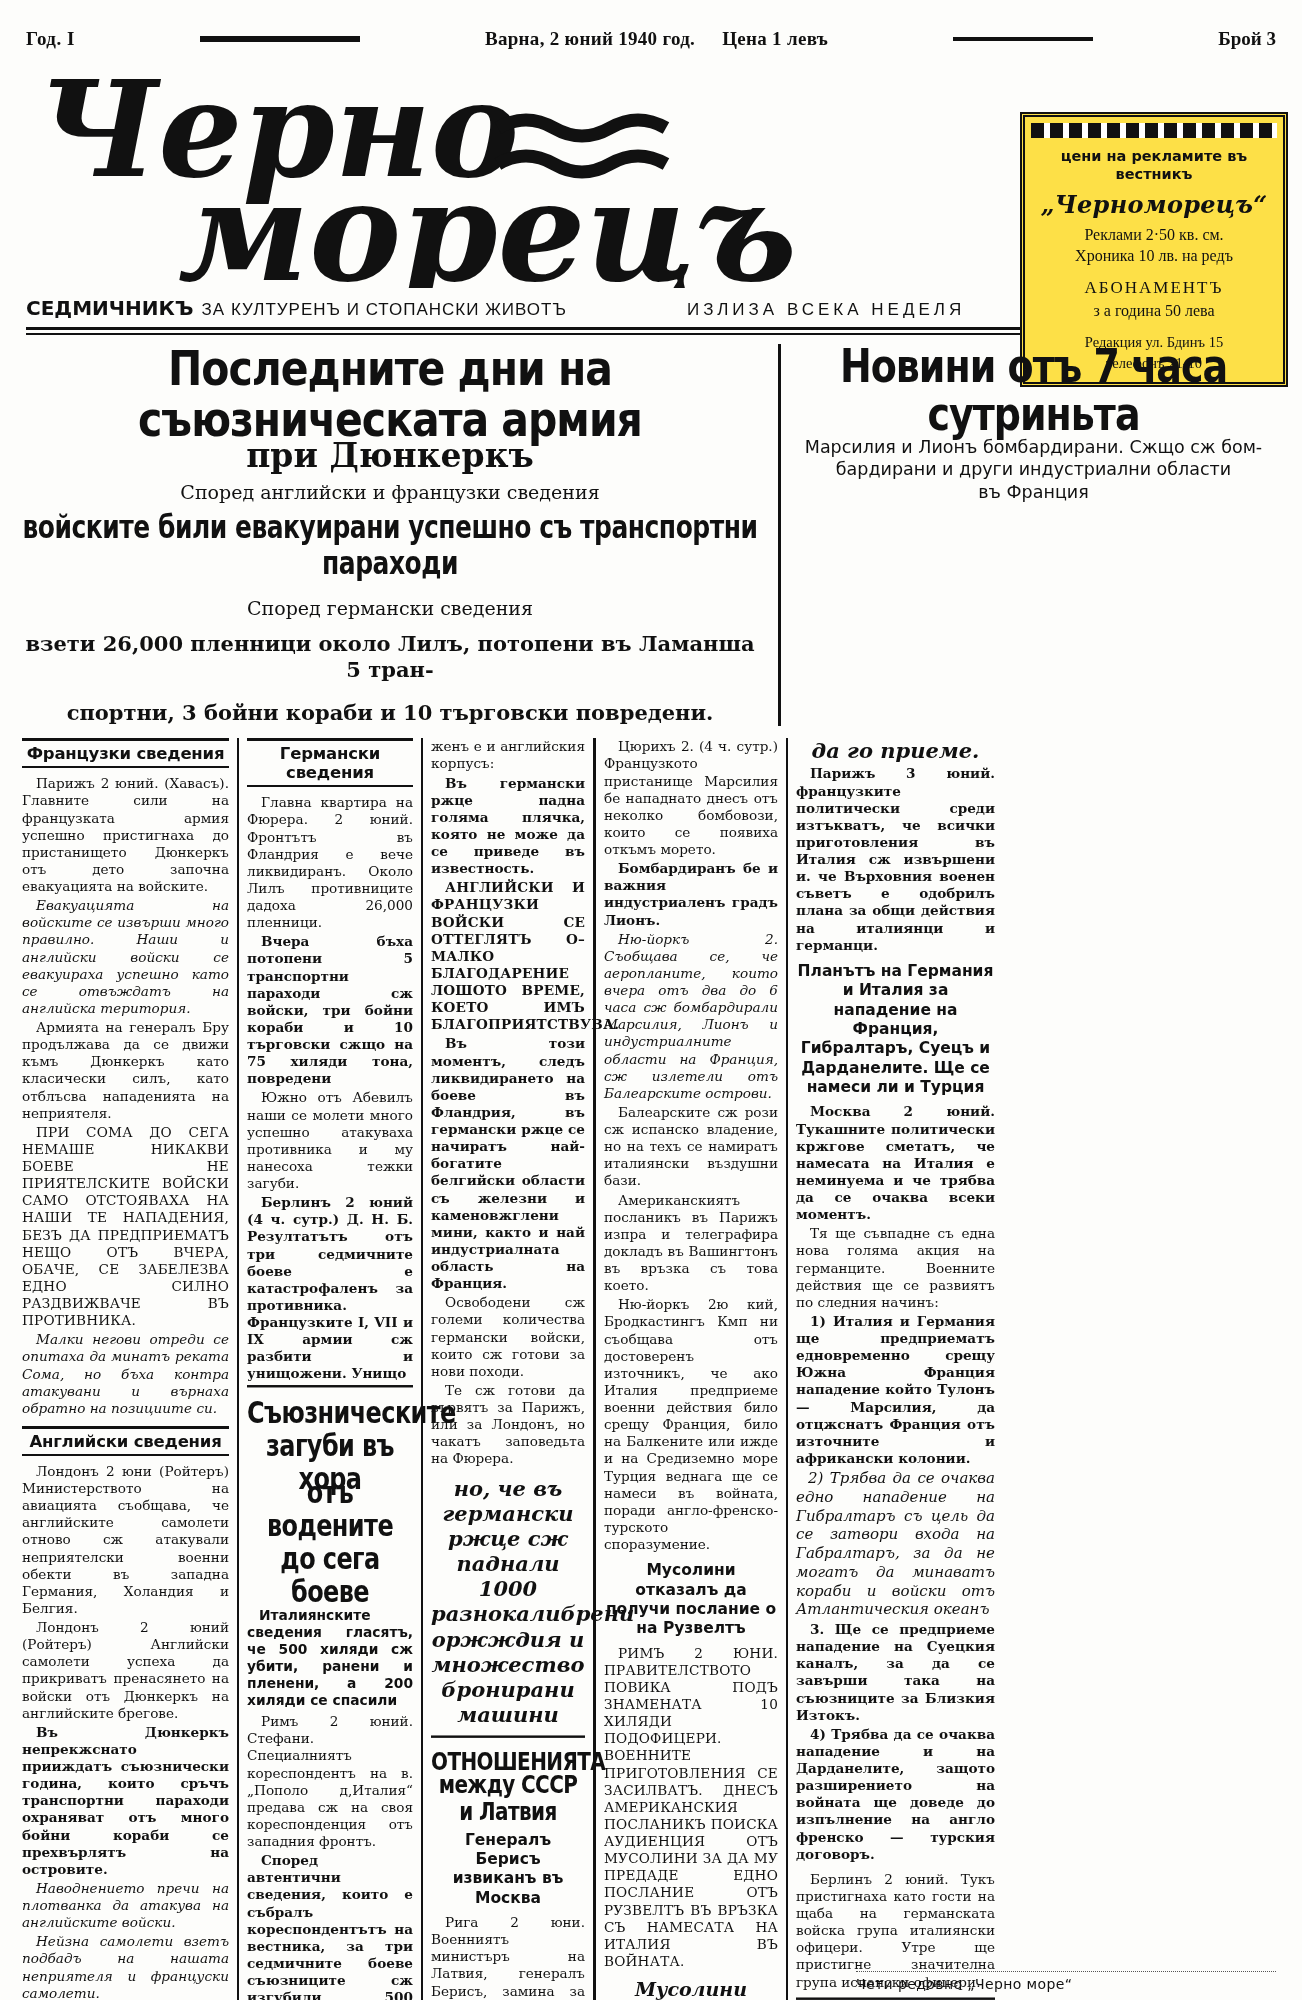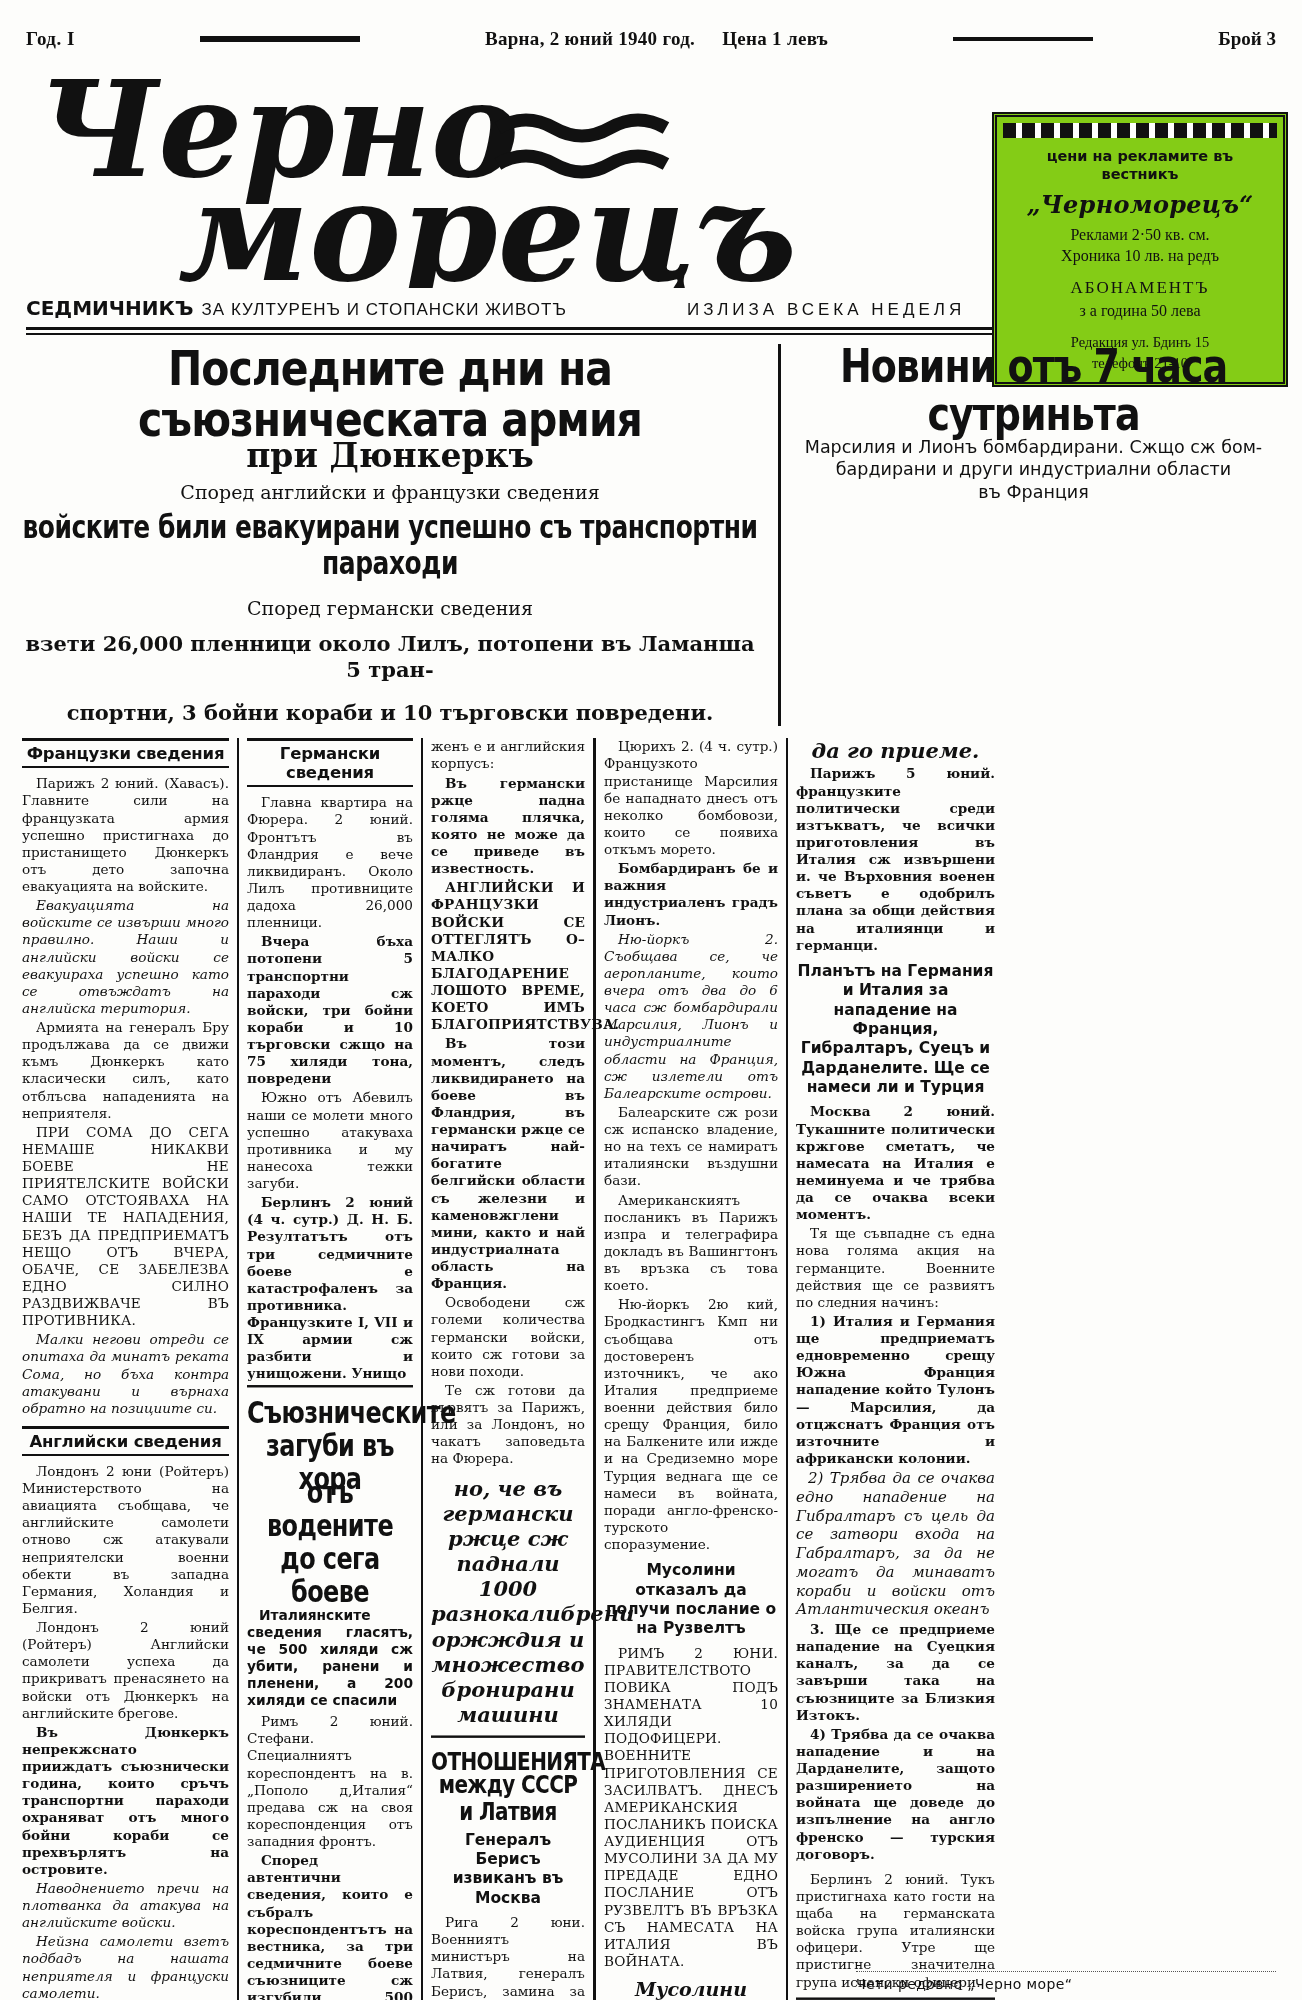--- a/index.html
+++ b/index.html
@@ -43,23 +43,23 @@
   }
   .logo svg{width:100%;height:100%;}
   .logotext{
     font-family:"DejaVu Serif", serif;
     font-style:italic;font-weight:bold;
   }
 
   
   .adbox{
     position:absolute;right:14px;top:60px;
-    width:296px;
+    width:268px;
     border:5px double #111;
-    background:#84cc16;
+    background:#fde047;
     text-align:center;
     padding:6px 6px 8px 6px;
     box-sizing:border-box;
   }
   .adbox .checkers{
     height:15px;width:100%;
     background:repeating-linear-gradient(90deg,#111 0 13px,#fff 13px 19px);
     margin-bottom:9px;
   }
   .adbox .l1{font-family:"DejaVu Sans",sans-serif;font-weight:bold;font-size:14.5px;line-height:1.25;}
@@ -331,21 +331,21 @@
       <p class="bt">Ню-йоркъ 2ю кий, Бродкастингъ Кмп ни съобщава отъ достоверенъ източникъ, че ако Италия предприеме военни действия било срещу Франция, било на Балкените или ижде и на Средиземно море Турция веднага ще се намеси въ войната, поради англо-френско-турското споразумение.</p>
       <div class="sub-head">Мусолини отказалъ да получи послание о на Рузвелтъ</div>
       <p class="bt caps">РИМЪ 2 ЮНИ. ПРАВИТЕЛСТВОТО ПОВИКА ПОДЪ ЗНАМЕНАТА 10 ХИЛЯДИ ПОДОФИЦЕРИ. ВОЕННИТЕ ПРИГОТОВЛЕНИЯ СЕ ЗАСИЛВАТЪ. ДНЕСЪ АМЕРИКАНСКИЯ ПОСЛАНИКЪ ПОИСКА АУДИЕНЦИЯ ОТЪ МУСОЛИНИ ЗА ДА МУ ПРЕДАДЕ ЕДНО ПОСЛАНИЕ ОТЪ РУЗВЕЛТЪ ВЪ ВРЪЗКА СЪ НАМЕСАТА НА ИТАЛИЯ ВЪ ВОЙНАТА.</p>
       <div class="sub-head ital">Мусолини отговори, че не може</div>
 
     </div>
     <div class="sep"></div>
 
     <div class="col c5">
       <p class="big-ital">да го приеме.</p>
-      <p class="bt bold">Парижъ 5 юний. французките политически среди изтъкватъ, че всички приготовления въ Италия сж извършени и. че Върховния военен съветъ е одобрилъ плана за общи действия на италиянци и германци.</p>
+      <p class="bt bold">Парижъ 3 юний. французките политически среди изтъкватъ, че всички приготовления въ Италия сж извършени и. че Върховния военен съветъ е одобрилъ плана за общи действия на италиянци и германци.</p>
       <div class="sub-head">Планътъ на Германия и Италия за нападение на Франция, Гибралтаръ, Суецъ и Дарданелите. Ще се намеси ли и Турция</div>
       <p class="bt bold">Москва 2 юний. Тукашните политически кржгове сметатъ, че намесата на Италия е неминуема и че трябва да се очаква всеки моментъ.</p>
       <p class="bt">Тя ще съвпадне съ една нова голяма акция на германците. Военните действия ще се развиятъ по следния начинъ:</p>
       <p class="bt bold">1) Италия и Германия ще предприематъ едновременно срещу Южна Франция нападение който Тулонъ — Марсилия, да отцжснатъ Франция отъ източните и африкански колонии.</p>
       <p class="mid-ital">2) Трябва да се очаква едно нападение на Гибралтаръ съ цель да се затвори входа на Габралтаръ, за да не могатъ да минаватъ кораби и войски отъ Атлантическия океанъ</p>
       <p class="bt bold">3. Ще се предприеме нападение на Суецкия каналъ, за да се завърши така на съюзниците за Близкия Изтокъ.</p>
       <p class="bt bold">4) Трябва да се очаква нападение и на Дарданелите, защото разширението на войната ще доведе до изпълнение на англо френско — турския договоръ.</p>
       <p class="bt" style="margin-top:8px">Берлинъ 2 юний. Тукъ пристигнаха като гости на щаба на германската войска група италиянски офицери. Утре ще пристигне значителна група испански офицери.</p>
       <div class="box-head sm">Тайна радиостанция</div>
 

